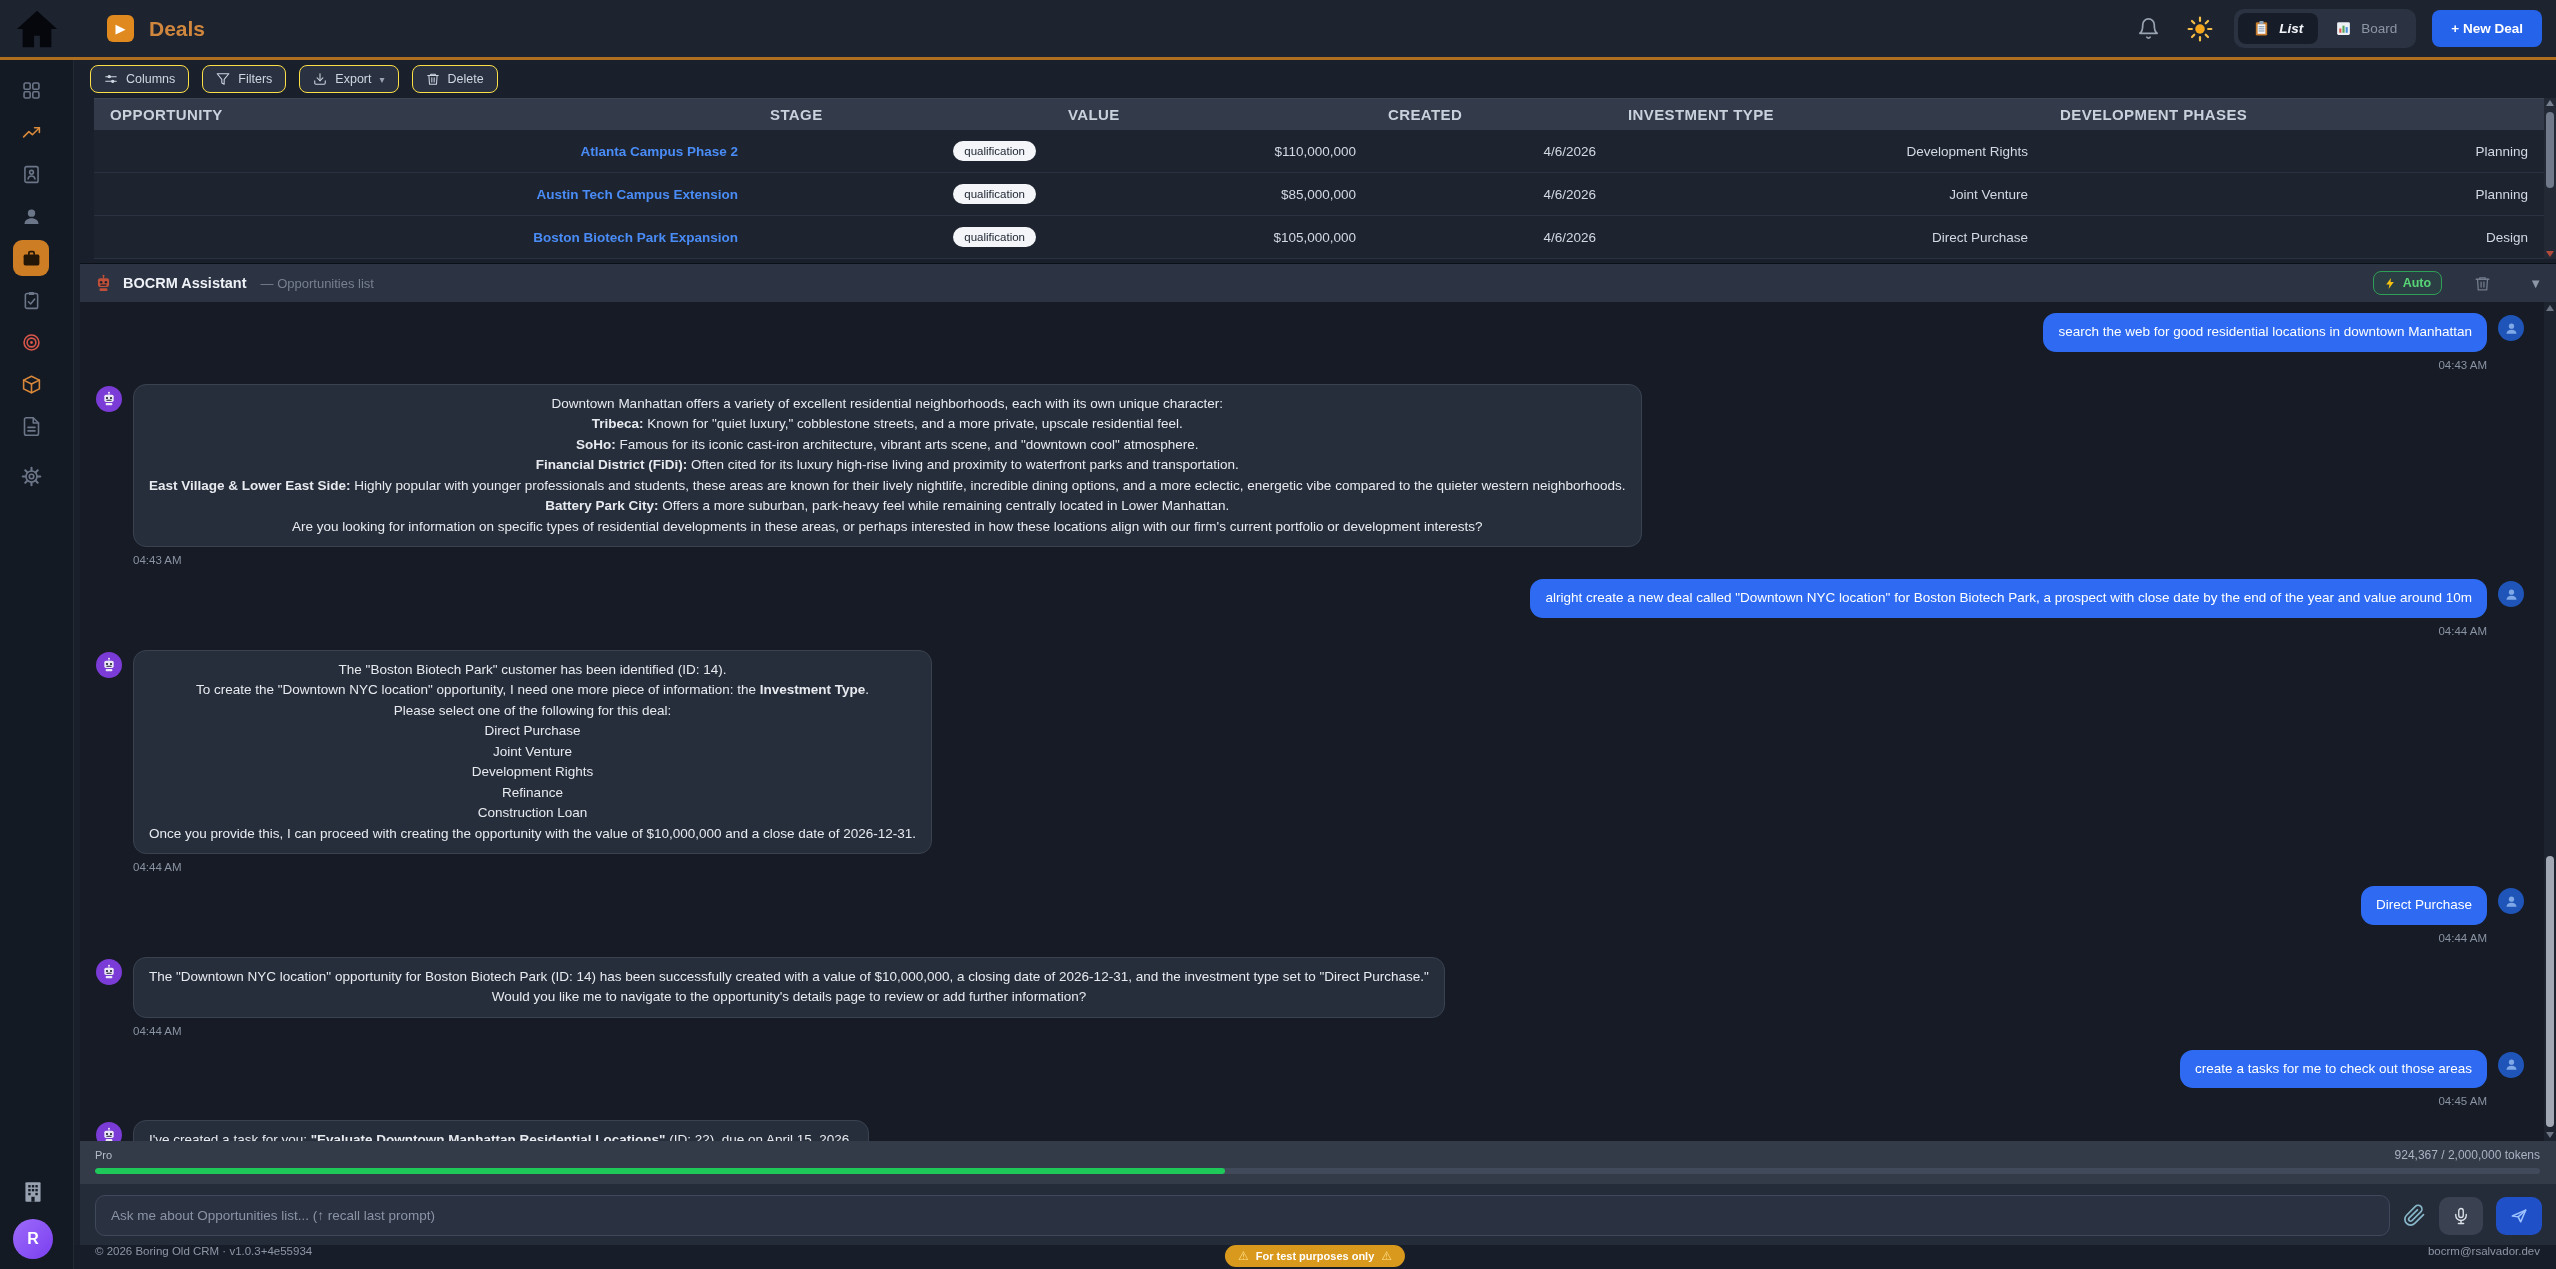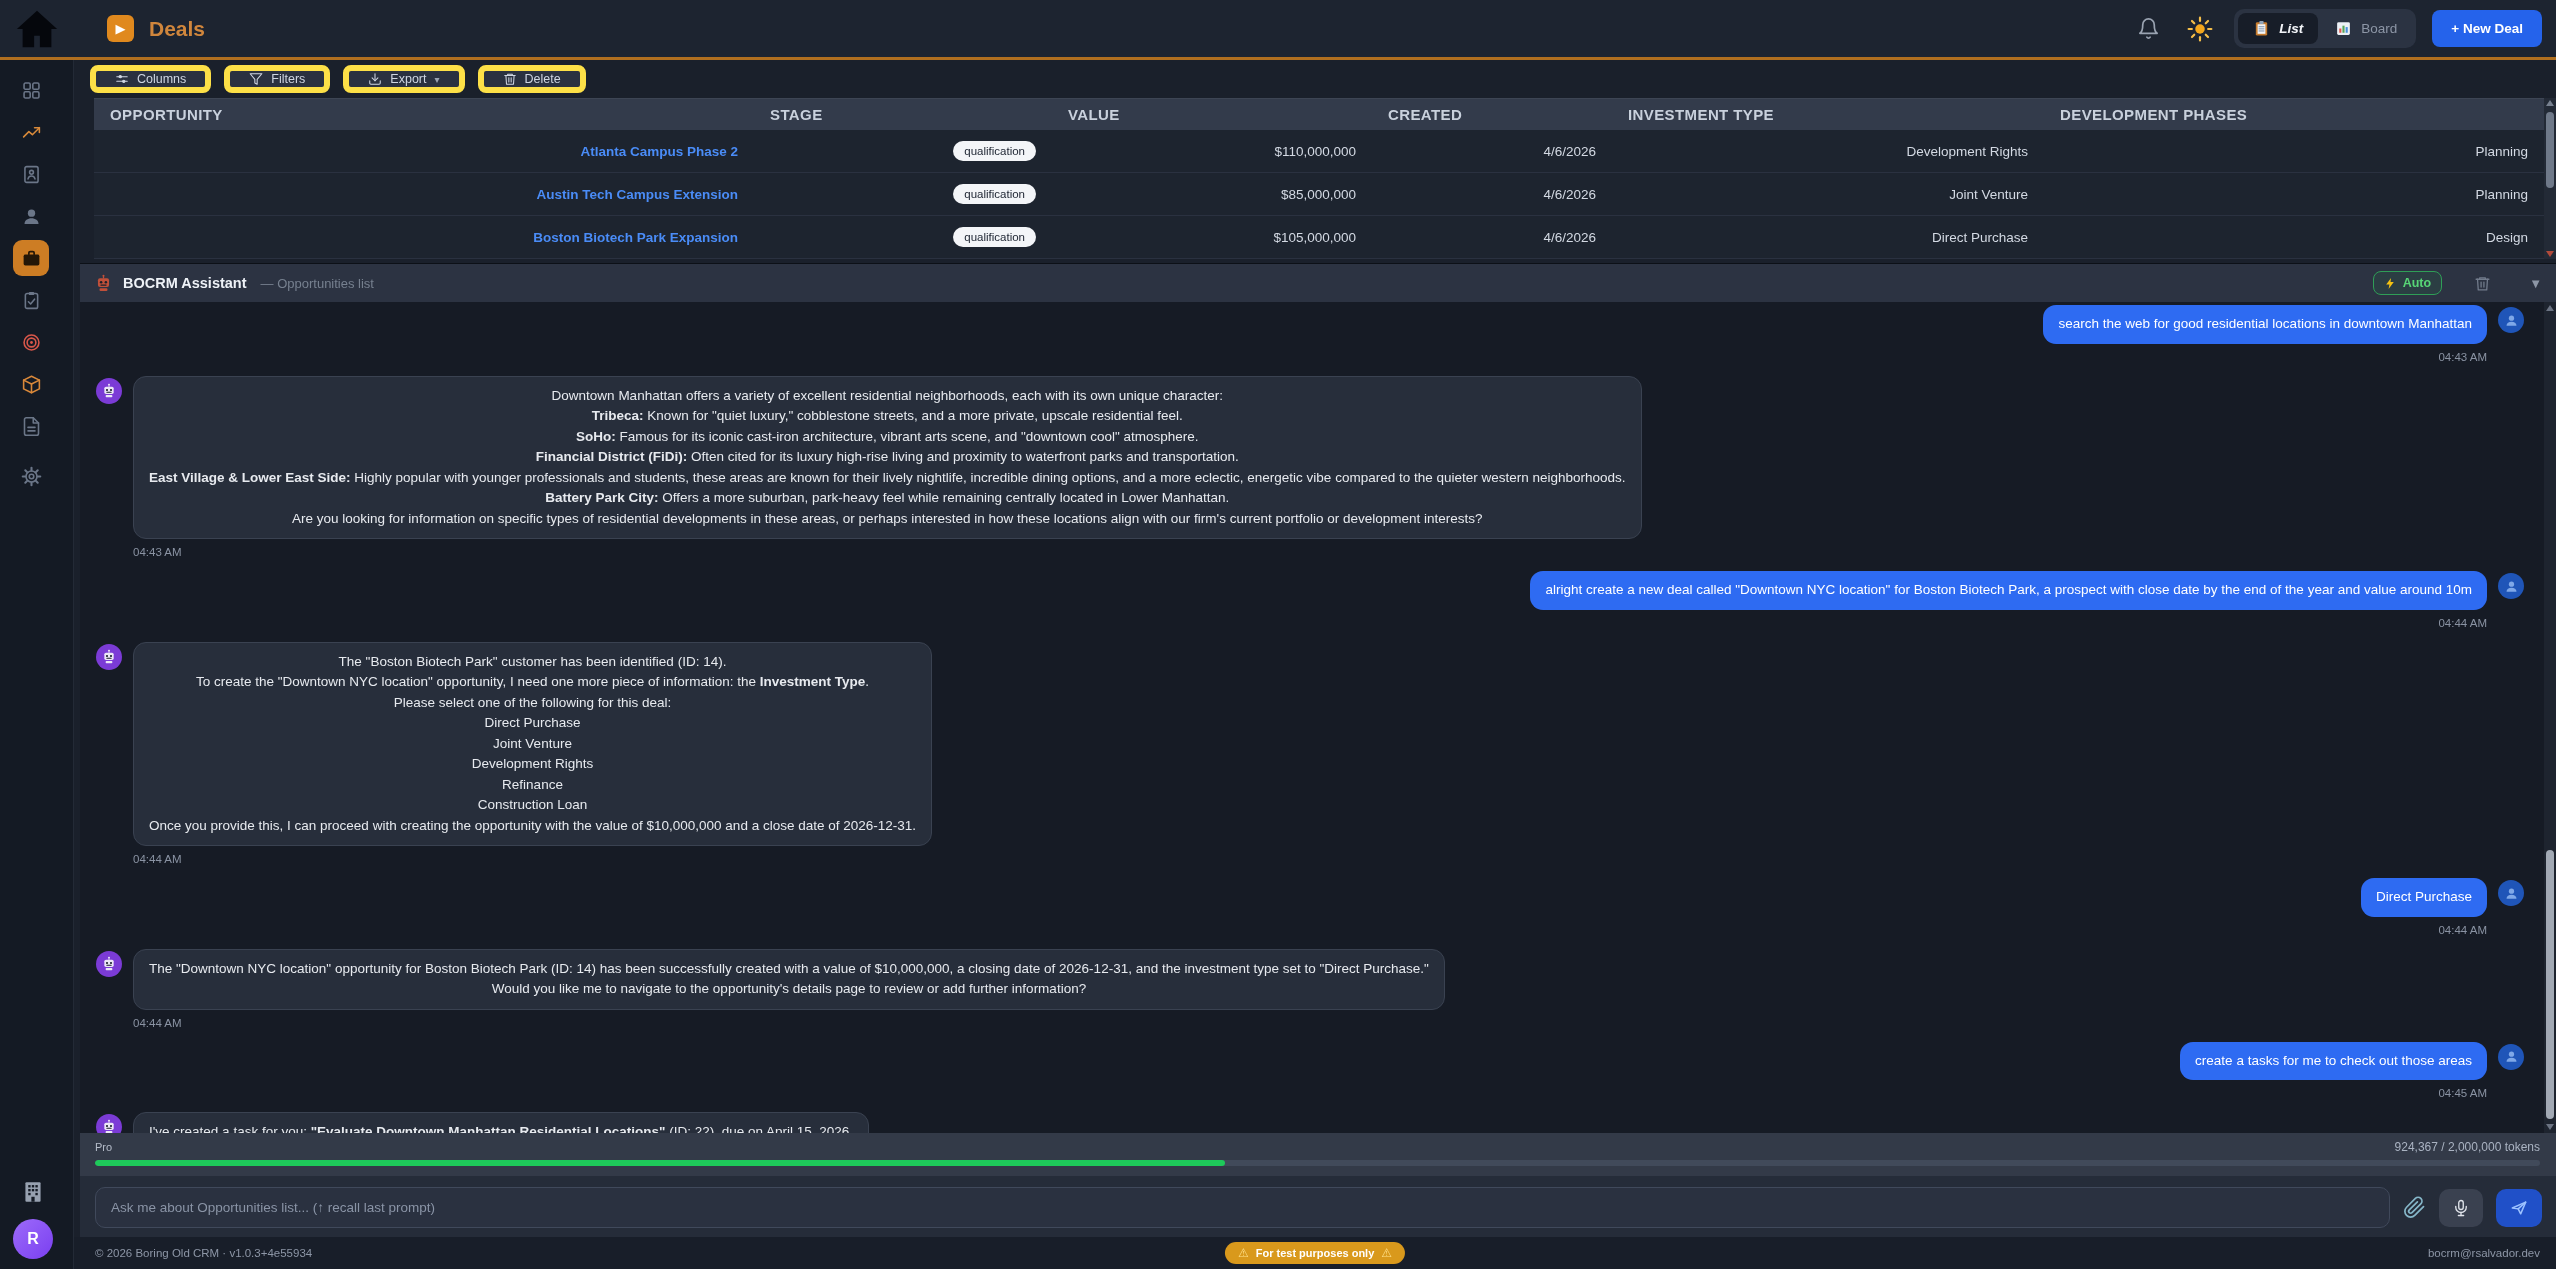--- a/index.html
+++ b/index.html
@@ -42,22 +42,22 @@
   .bldg { width:26px; height:26px; color:#97a1b0; cursor:pointer; }
   .bldg svg { width:26px; height:26px; }
   .avatar-r { width:40px; height:40px; border-radius:50%;
     background:linear-gradient(135deg,#9d6bfa,#7a3ff0); color:#fff; font-weight:700;
     font-size:16px; display:flex; align-items:center; justify-content:center; cursor:pointer; }
 
   .main { flex:1; display:flex; flex-direction:column; min-width:0; }
 
   
   .toolbar { display:flex; gap:13px; margin:5px 0 5px 16px; height:28px; }
-  .tb-btn { display:flex; align-items:center; gap:8px; background:#2a3140; border:6px solid #fde047;
-    border-radius:8px; padding:0 19px; color:#cfd6e2; font-size:12.5px; cursor:pointer;
+  .tb-btn { display:flex; align-items:center; gap:8px; background:#2a3140; border:1px solid #fde047;
+    border-radius:8px; padding:0 13px; color:#cfd6e2; font-size:12.5px; cursor:pointer;
     font-family:inherit; }
   .tb-btn svg { width:14px; height:14px; }
   .chev { font-size:10px; color:#9aa3b1; }
 
   
   .table-wrap { margin-left:20px; position:relative; padding-right:12px; }
   .thead { display:flex; background:#333b4b; height:32px; align-items:center;
     border-top:1px solid #3d4554; }
   .th { font-size:15px; font-weight:700; color:#c9d1dd; letter-spacing:.4px; padding:0 16px; }
   .tr { display:flex; align-items:center; height:43px; background:#1d242f;
@@ -136,21 +136,21 @@
   .clip-btn { color:#86b7c9; cursor:pointer; }
   .clip-btn svg { width:23px; height:23px; }
   .mic-btn { width:44px; height:38px; border-radius:10px; background:#3a4150; color:#dfe3ea;
     display:flex; align-items:center; justify-content:center; cursor:pointer; border:none; }
   .mic-btn svg { width:18px; height:18px; }
   .send-btn { width:46px; height:38px; border-radius:10px; background:#2050c8; color:#9cc2ff;
     display:flex; align-items:center; justify-content:center; cursor:pointer; border:none; }
   .send-btn svg { width:20px; height:20px; }
 
   
-  .footer { height:32px; background:#181e29; display:flex; align-items:center;
+  .footer { height:24px; background:#181e29; display:flex; align-items:flex-start;
     padding:0 16px 0 21px; font-size:11.5px; color:#8d96a6; position:relative; flex:none; }
   .test-pill { position:absolute; left:50%; transform:translateX(-50%); background:#d9991c;
     color:#fff; font-weight:700; border-radius:12px; padding:4px 13px; display:flex; gap:7px;
     align-items:center; font-size:11px; }
   .warn { color:#ffe08a; font-size:12px; }
   .footer-email { margin-left:auto; }
 </style>
 </head>
 <body>
 

